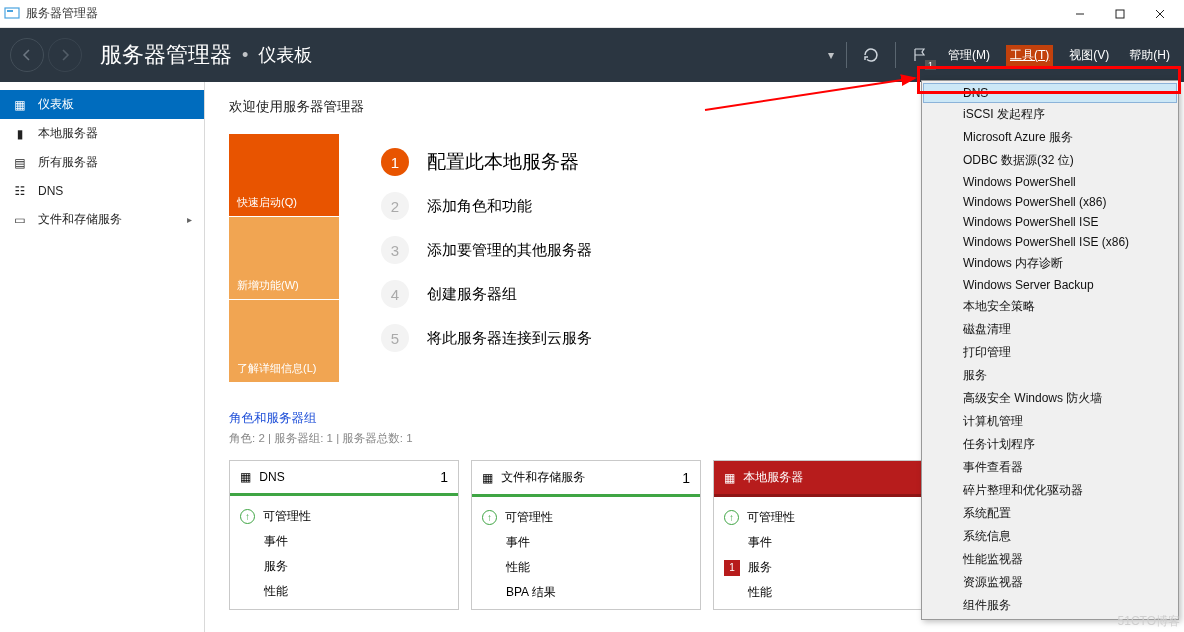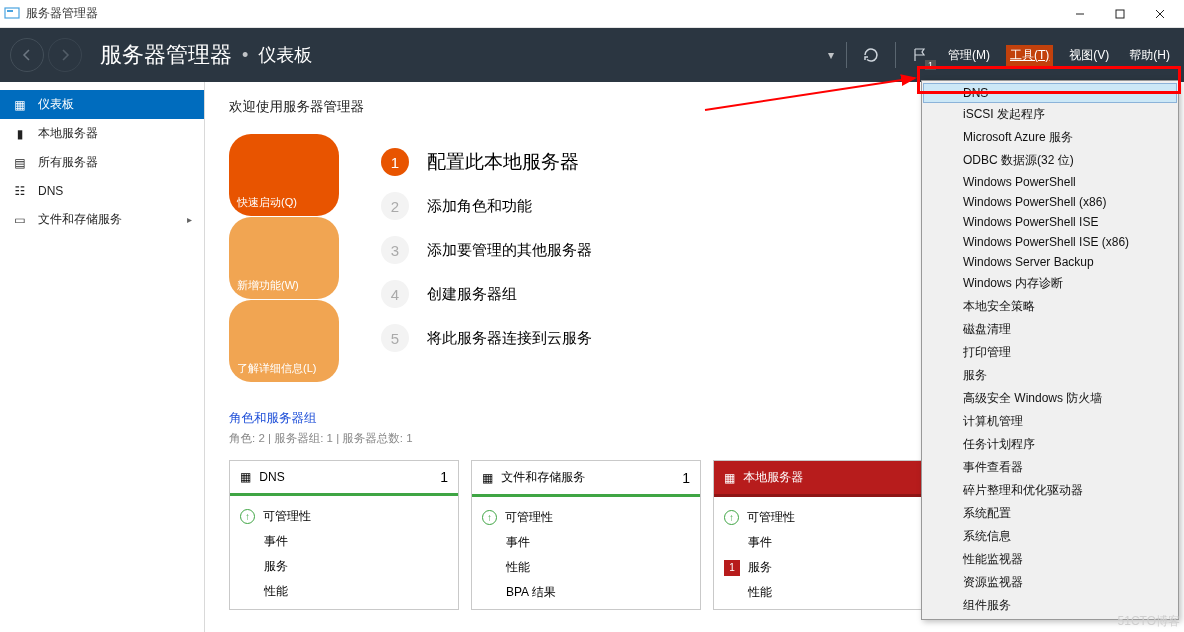--- a/index.html
+++ b/index.html
@@ -29,21 +29,21 @@
 .side-item { display:flex; align-items:center; gap: 10px; padding: 6px 12px; font-size: 12px; color: #222; }
 .side-item.sel { background: #006cbe; color: #fff; }
 .side-item .ico { width: 16px; height: 16px; display:flex; align-items:center; justify-content:center; flex-shrink:0; }
 .side-item .chev { margin-left:auto; font-size:10px; opacity:.7; }
 
 .content { flex: 1; padding: 16px 24px 0 24px; background:#fff; overflow:hidden; }
 .welcome-title { font-size: 13.5px; color: #222; margin-bottom: 18px; }
 
 .quick { display:flex; gap: 2px; }
 .qtabs { display:flex; flex-direction:column; width:110px; font-size:11px; }
-.qt { color:#fff; display:flex; align-items:flex-end; padding:6px 8px;border-radius:22px; }
+.qt { color:#fff; display:flex; align-items:flex-end; padding:6px 8px; }
 .qt1 { background:#e85400; height:82px; }
 .qt2 { background:#f1a552; height:82px; margin-top:1px; }
 .qt3 { background:#f1a552; height:82px; margin-top:1px; }
 .qbody { flex:1; padding: 6px 20px 10px 40px; }
 .step { display:flex; align-items:center; gap:18px; padding: 8px 0; }
 .step-circle { width:28px; height:28px; border-radius:50%; display:flex; align-items:center; justify-content:center; font-size:15px; }
 .step1 .step-circle { background:#e85400; color:#fff; }
 .stepn .step-circle { background:#f3f3f3; color:#aaa; font-size:15px; }
 .step-label { color:#000000; font-size:15px; }
 .step1 .step-label { font-size:19px; }
@@ -278,22 +278,22 @@
 
 <div class="tools-menu" id="tools-menu">
     <div class="tm-item hover">DNS</div>
     <div class="tm-item">iSCSI 发起程序</div>
     <div class="tm-item">Microsoft Azure 服务</div>
     <div class="tm-item">ODBC 数据源(32 位)</div>
     <div class="tm-item">Windows PowerShell</div>
     <div class="tm-item">Windows PowerShell (x86)</div>
     <div class="tm-item">Windows PowerShell ISE</div>
     <div class="tm-item">Windows PowerShell ISE (x86)</div>
+    <div class="tm-item">Windows 内存诊断</div>
     <div class="tm-item">Windows Server Backup</div>
-    <div class="tm-item">Windows 内存诊断</div>
     <div class="tm-item">本地安全策略</div>
     <div class="tm-item">磁盘清理</div>
     <div class="tm-item">打印管理</div>
     <div class="tm-item">服务</div>
     <div class="tm-item">高级安全 Windows 防火墙</div>
     <div class="tm-item">计算机管理</div>
     <div class="tm-item">任务计划程序</div>
     <div class="tm-item">事件查看器</div>
     <div class="tm-item">碎片整理和优化驱动器</div>
     <div class="tm-item">系统配置</div>

